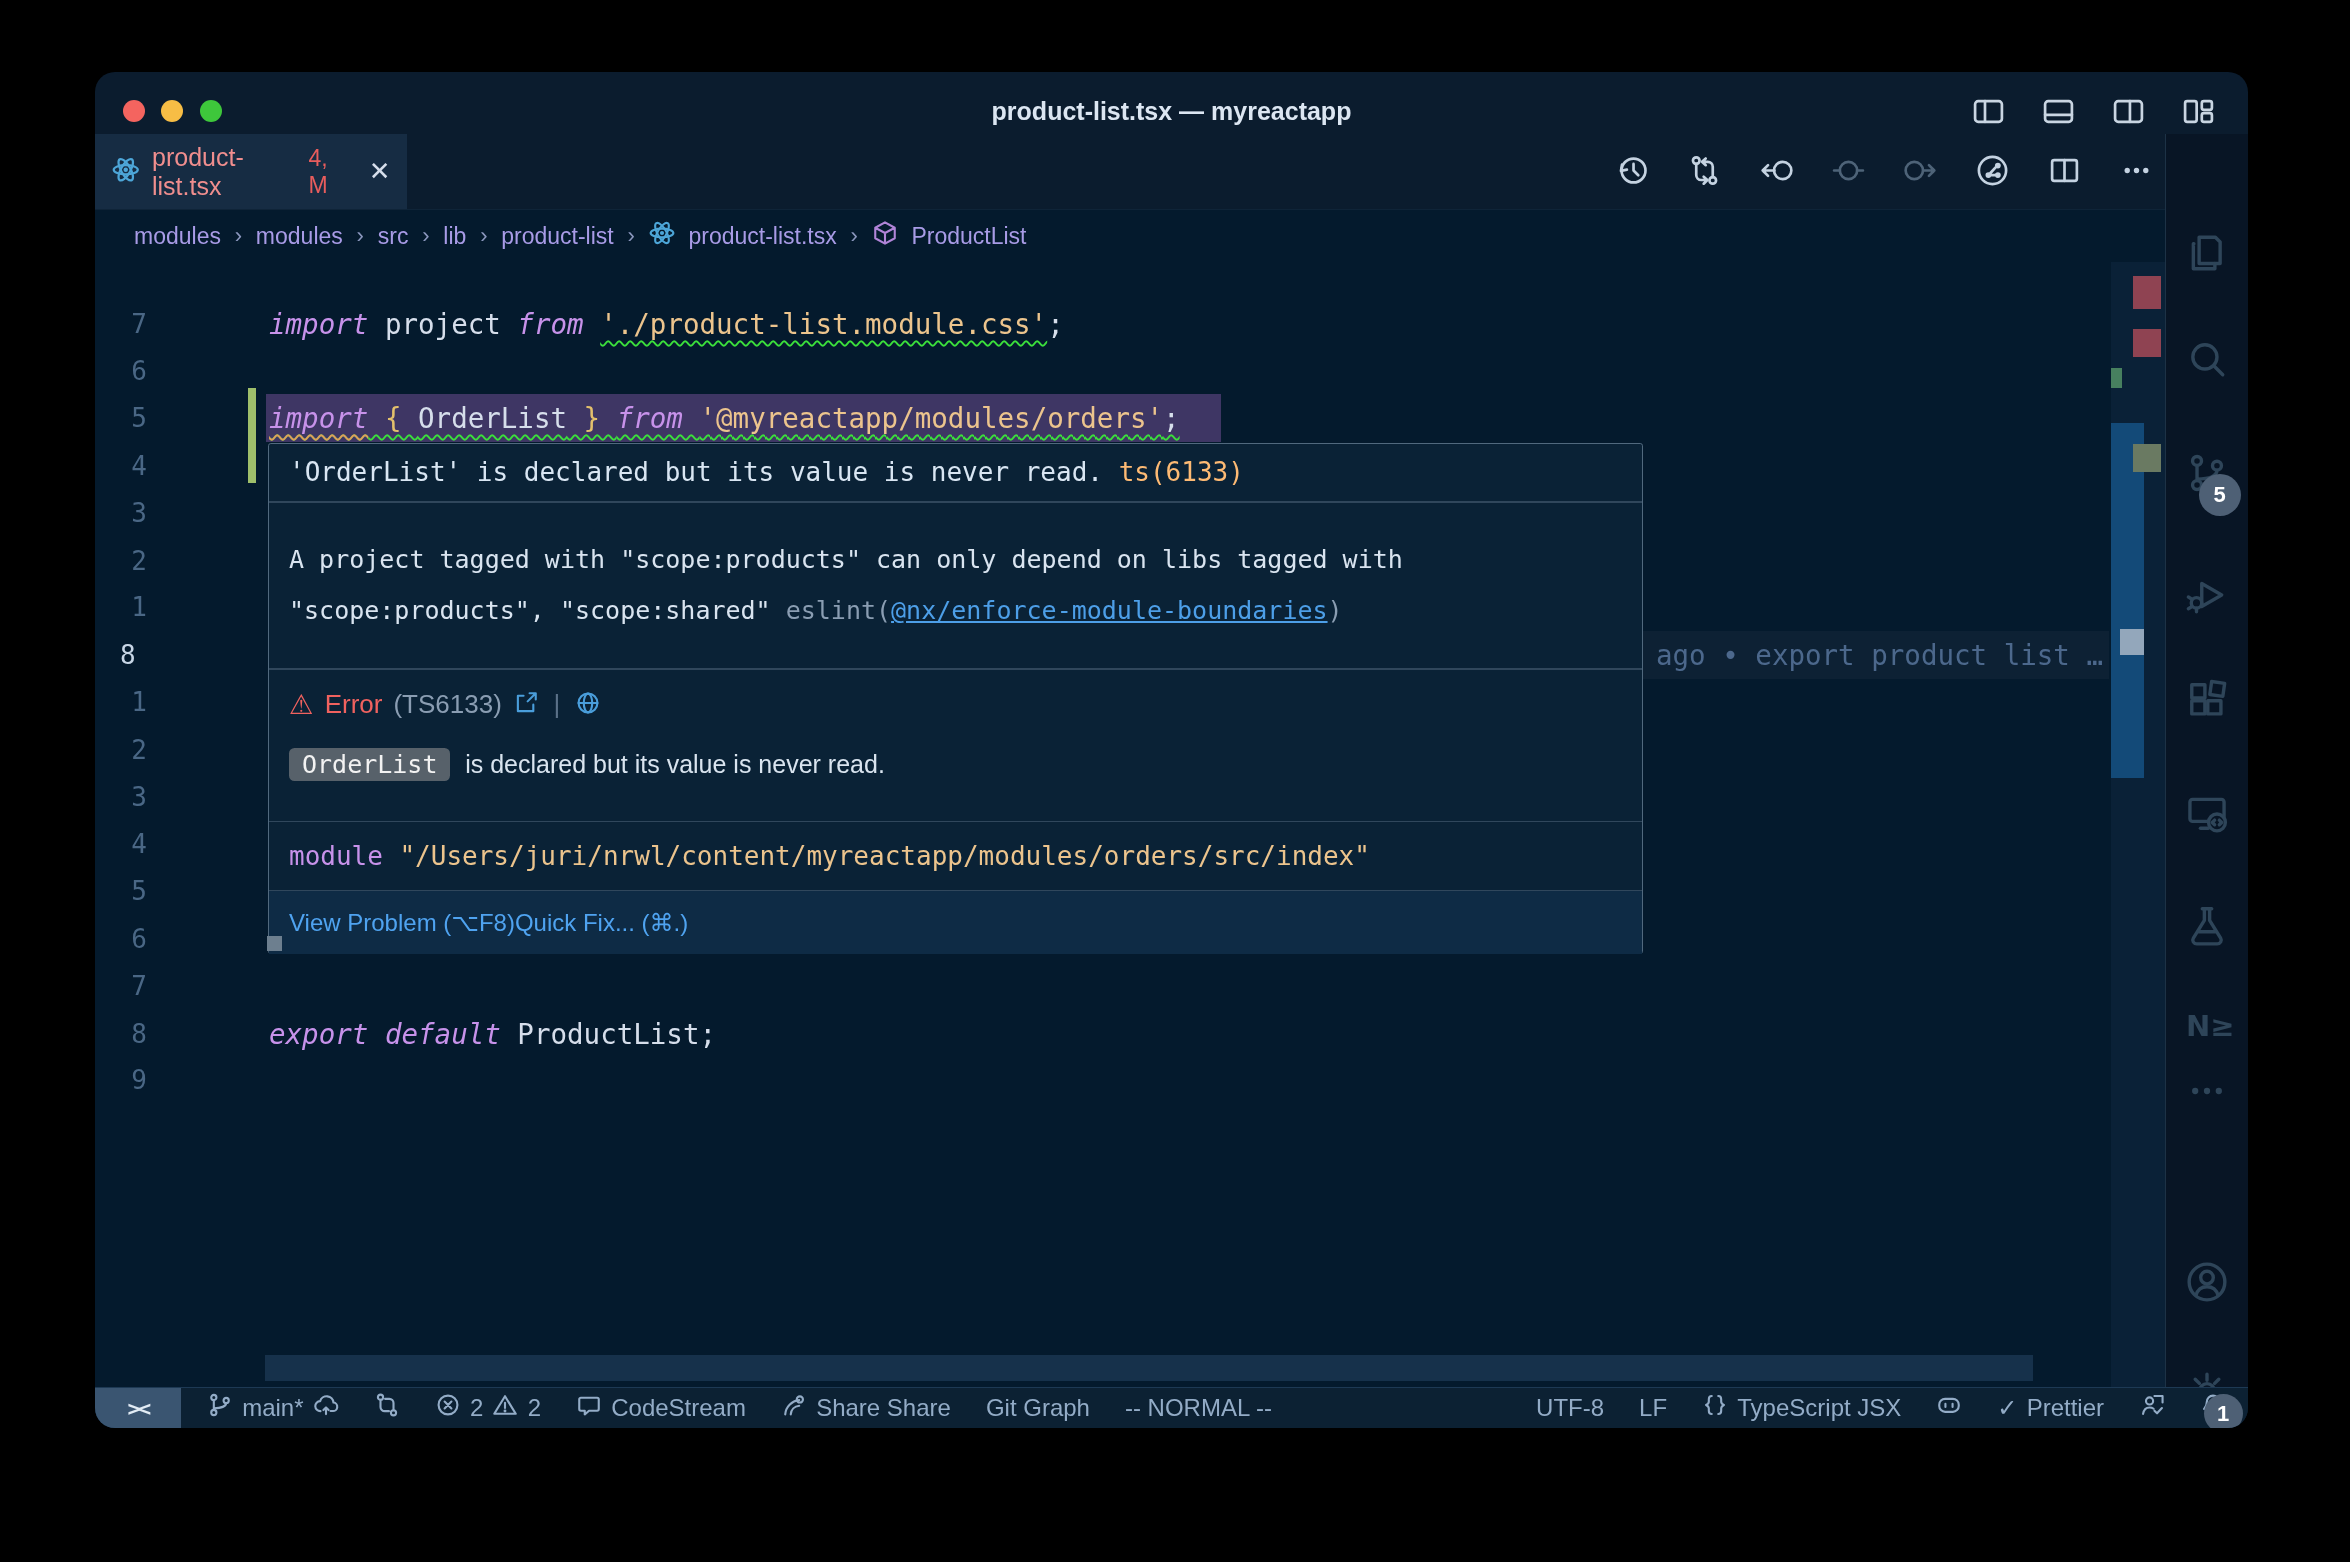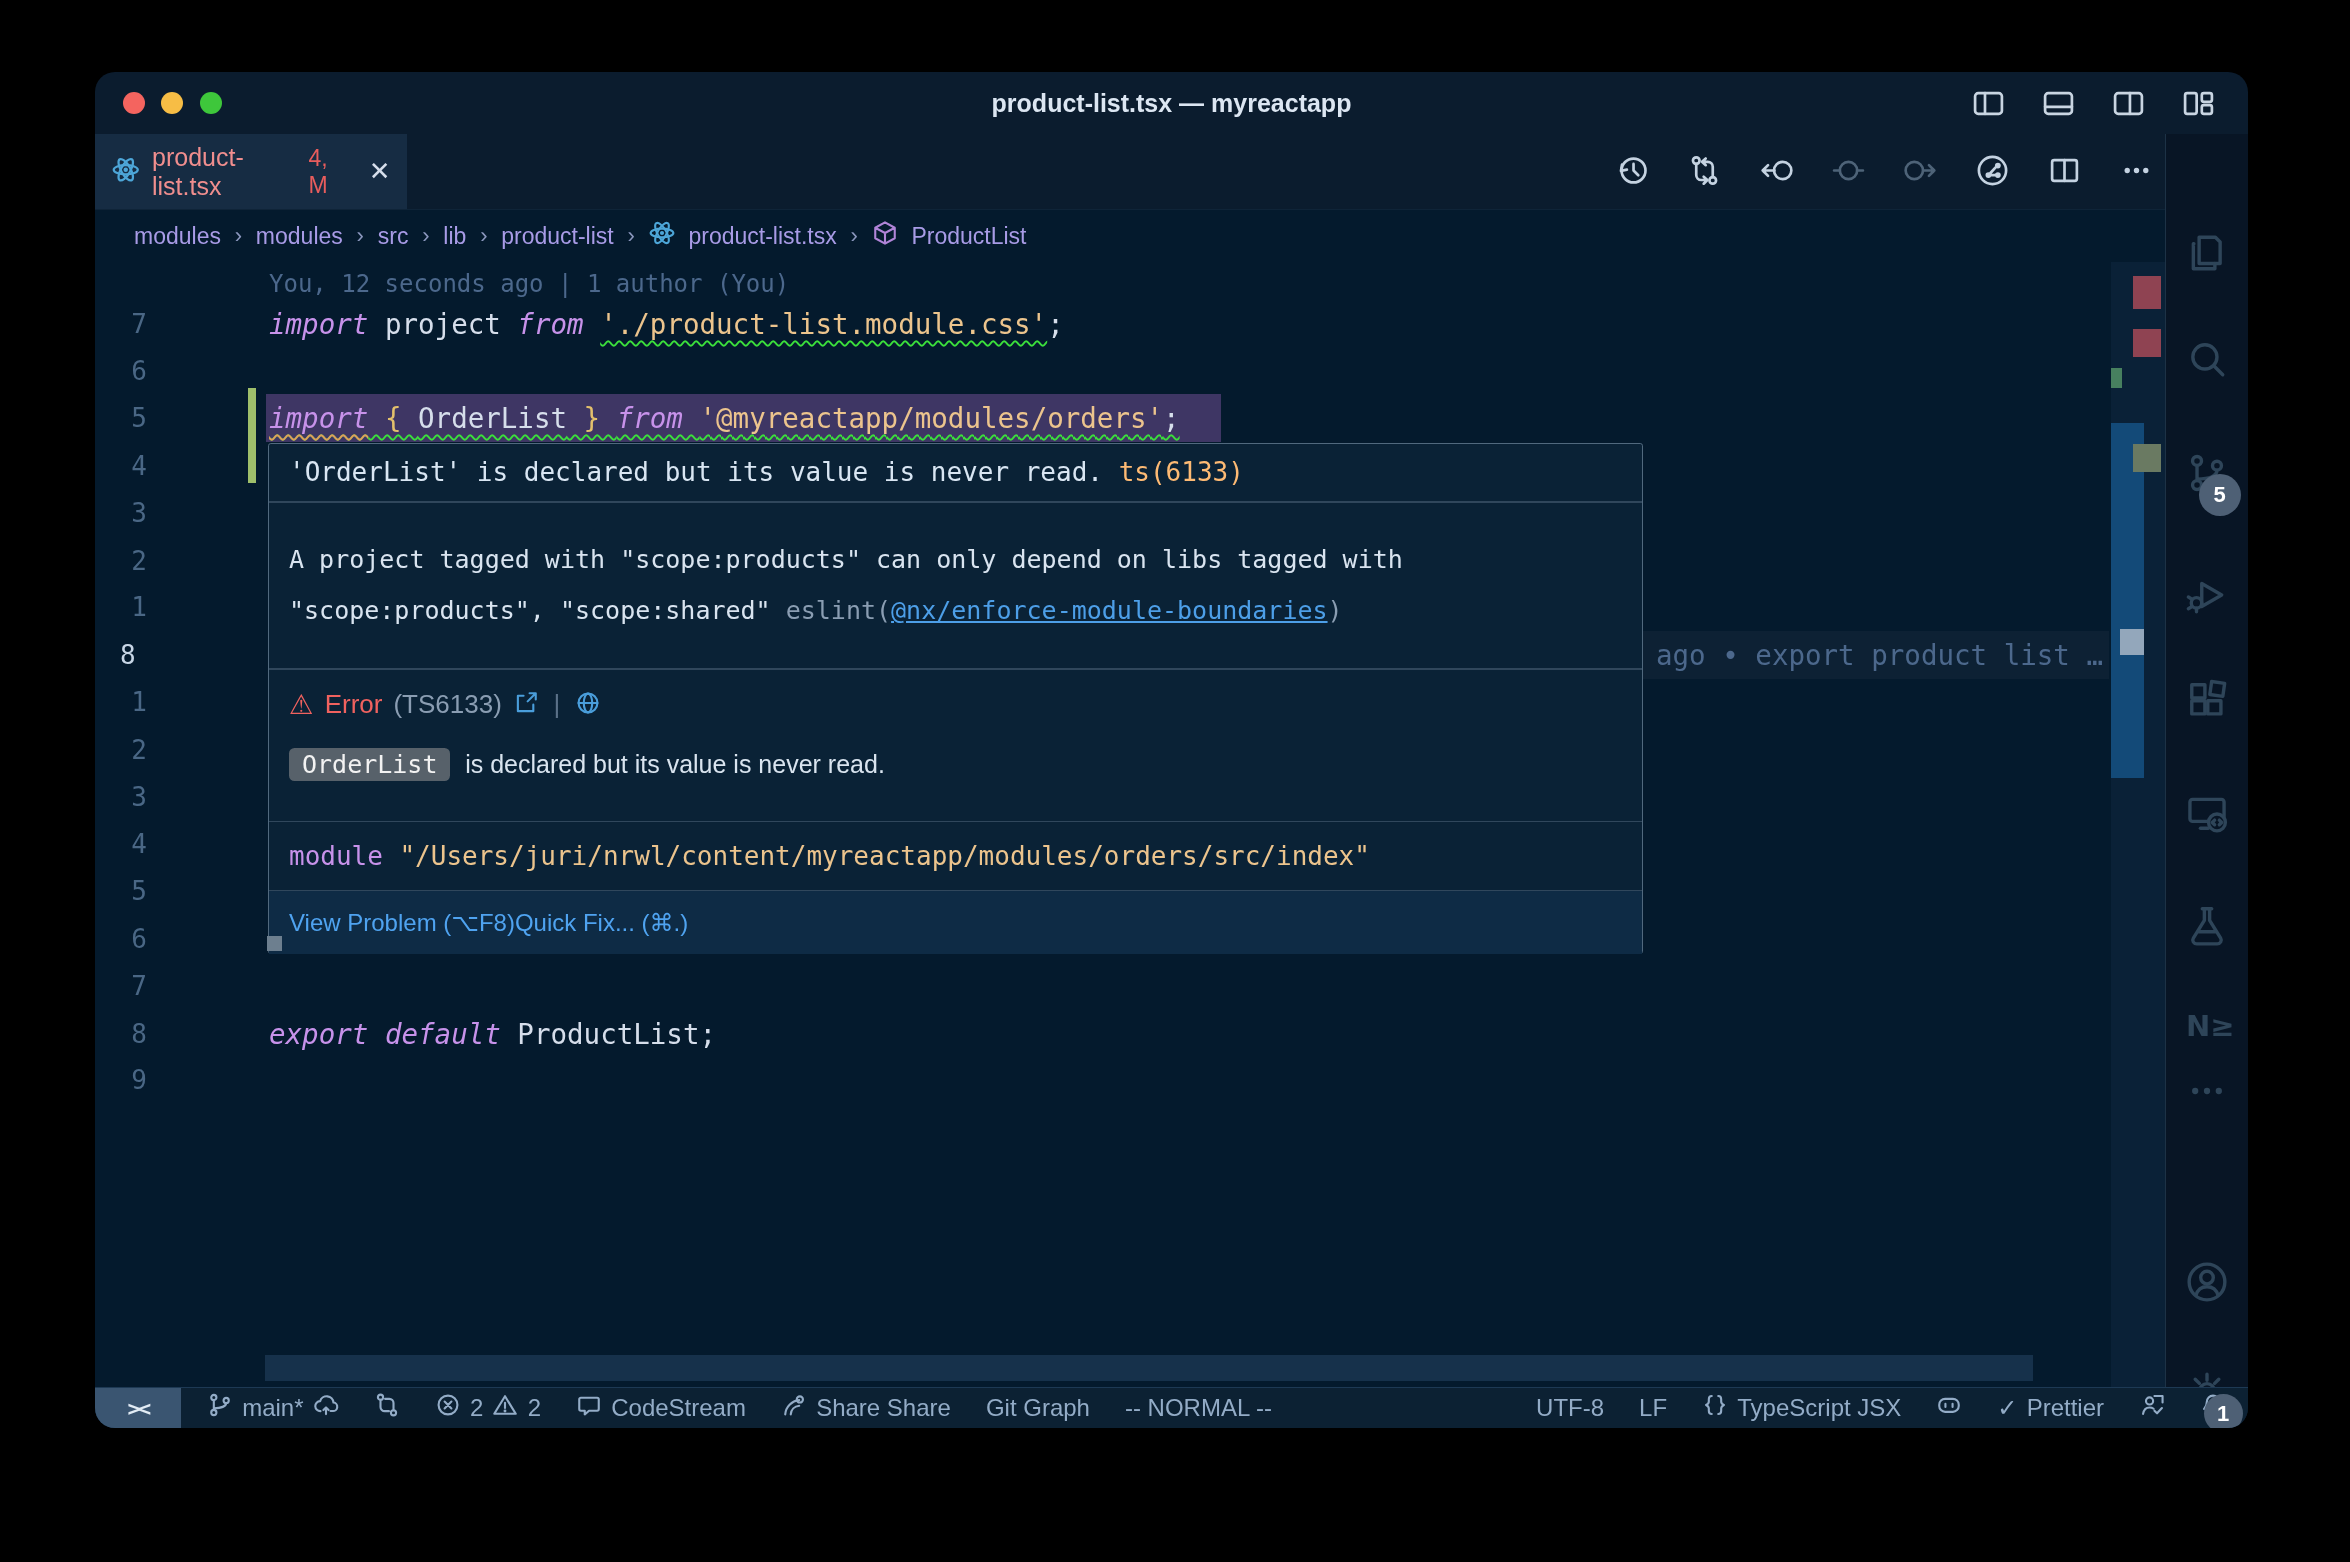--- a/index.html
+++ b/index.html
@@ -1,20 +1,20 @@
 <!DOCTYPE html>
 <html style="font-size:14.7px"><head>
 <meta charset="utf-8">
 <style>
   html,body{margin:0;padding:0;background:#000;width:2351px;height:1563px;overflow:hidden;
     font-family:"Liberation Sans","DejaVu Sans",sans-serif;}
   .window{position:absolute;left:95px;top:72px;width:2153px;height:1356px;border-radius:20px;
     background:#0B1C2E;overflow:hidden;}
   
-  .titlebar{position:absolute;left:0;top:0;width:100%;height:62px;}
+  .titlebar{position:absolute;left:0;top:8px;width:100%;height:62px;}
   .light{position:absolute;top:20px;width:22px;height:22px;border-radius:50%;}
   .win-title{position:absolute;left:0;right:0;top:0;height:62px;line-height:62px;text-align:center;
     color:#DCE6F2;font-size:25px;font-weight:600;}
   .winctl{position:absolute;right:33px;top:14.7px;display:flex;gap:37px;color:#C9D5E2;}
   .winctl svg{width:33px;height:33px;}
   
   .tabbar{position:absolute;left:0;top:62px;width:2071px;height:75px;border-bottom:0.9px solid #0F2438;}
   .tab{position:absolute;left:0;top:0;height:75px;width:312px;background:#162C43;display:flex;
     align-items:center;gap:13px;padding:0 16.5px;box-sizing:border-box;}
   .tab .fname{color:#F08E8E;font-size:25px;}
@@ -224,21 +224,20 @@
       <div class="ln" style="top:511px">3</div>
       <div class="ln" style="top:558px">4</div>
       <div class="ln" style="top:605px">5</div>
       <div class="ln" style="top:653px">6</div>
       <div class="ln" style="top:700px">7</div>
       <div class="ln" style="top:748px">8</div>
       <div class="ln" style="top:794px">9</div>
 
       <div class="gitbar"></div>
 
-      <div class="blame" style="position:absolute;left:174px;top:7.3px;height:31px;line-height:31px">You, 12 seconds ago | 1 author (You)</div>
 
       <div class="row" style="top:38px"><span class="kw">import</span><span> project </span><span class="kw">from</span><span> </span><span class="str wavy-g">'./product-list.module.css'</span><span>;</span></div>
 
       <div class="sel5"></div>
       <div class="row" style="top:132px"><span class="wavy-g"><span class="kw wavy-o">import</span><span class="brace"> { </span><span>OrderList</span><span class="brace"> } </span><span class="kw">from</span><span> </span><span class="str">'@myreactapp/modules/orders'</span><span>;</span></span></div>
 
       <div class="curline"></div>
       <div class="blame" style="position:absolute;left:1561px;top:369px;height:48px;line-height:48px;font-size:27.5px">ago • export product list …</div>
 
       <div class="row" style="top:748px"><span class="kw">export</span><span class="kw"> default </span><span>ProductList;</span></div>

